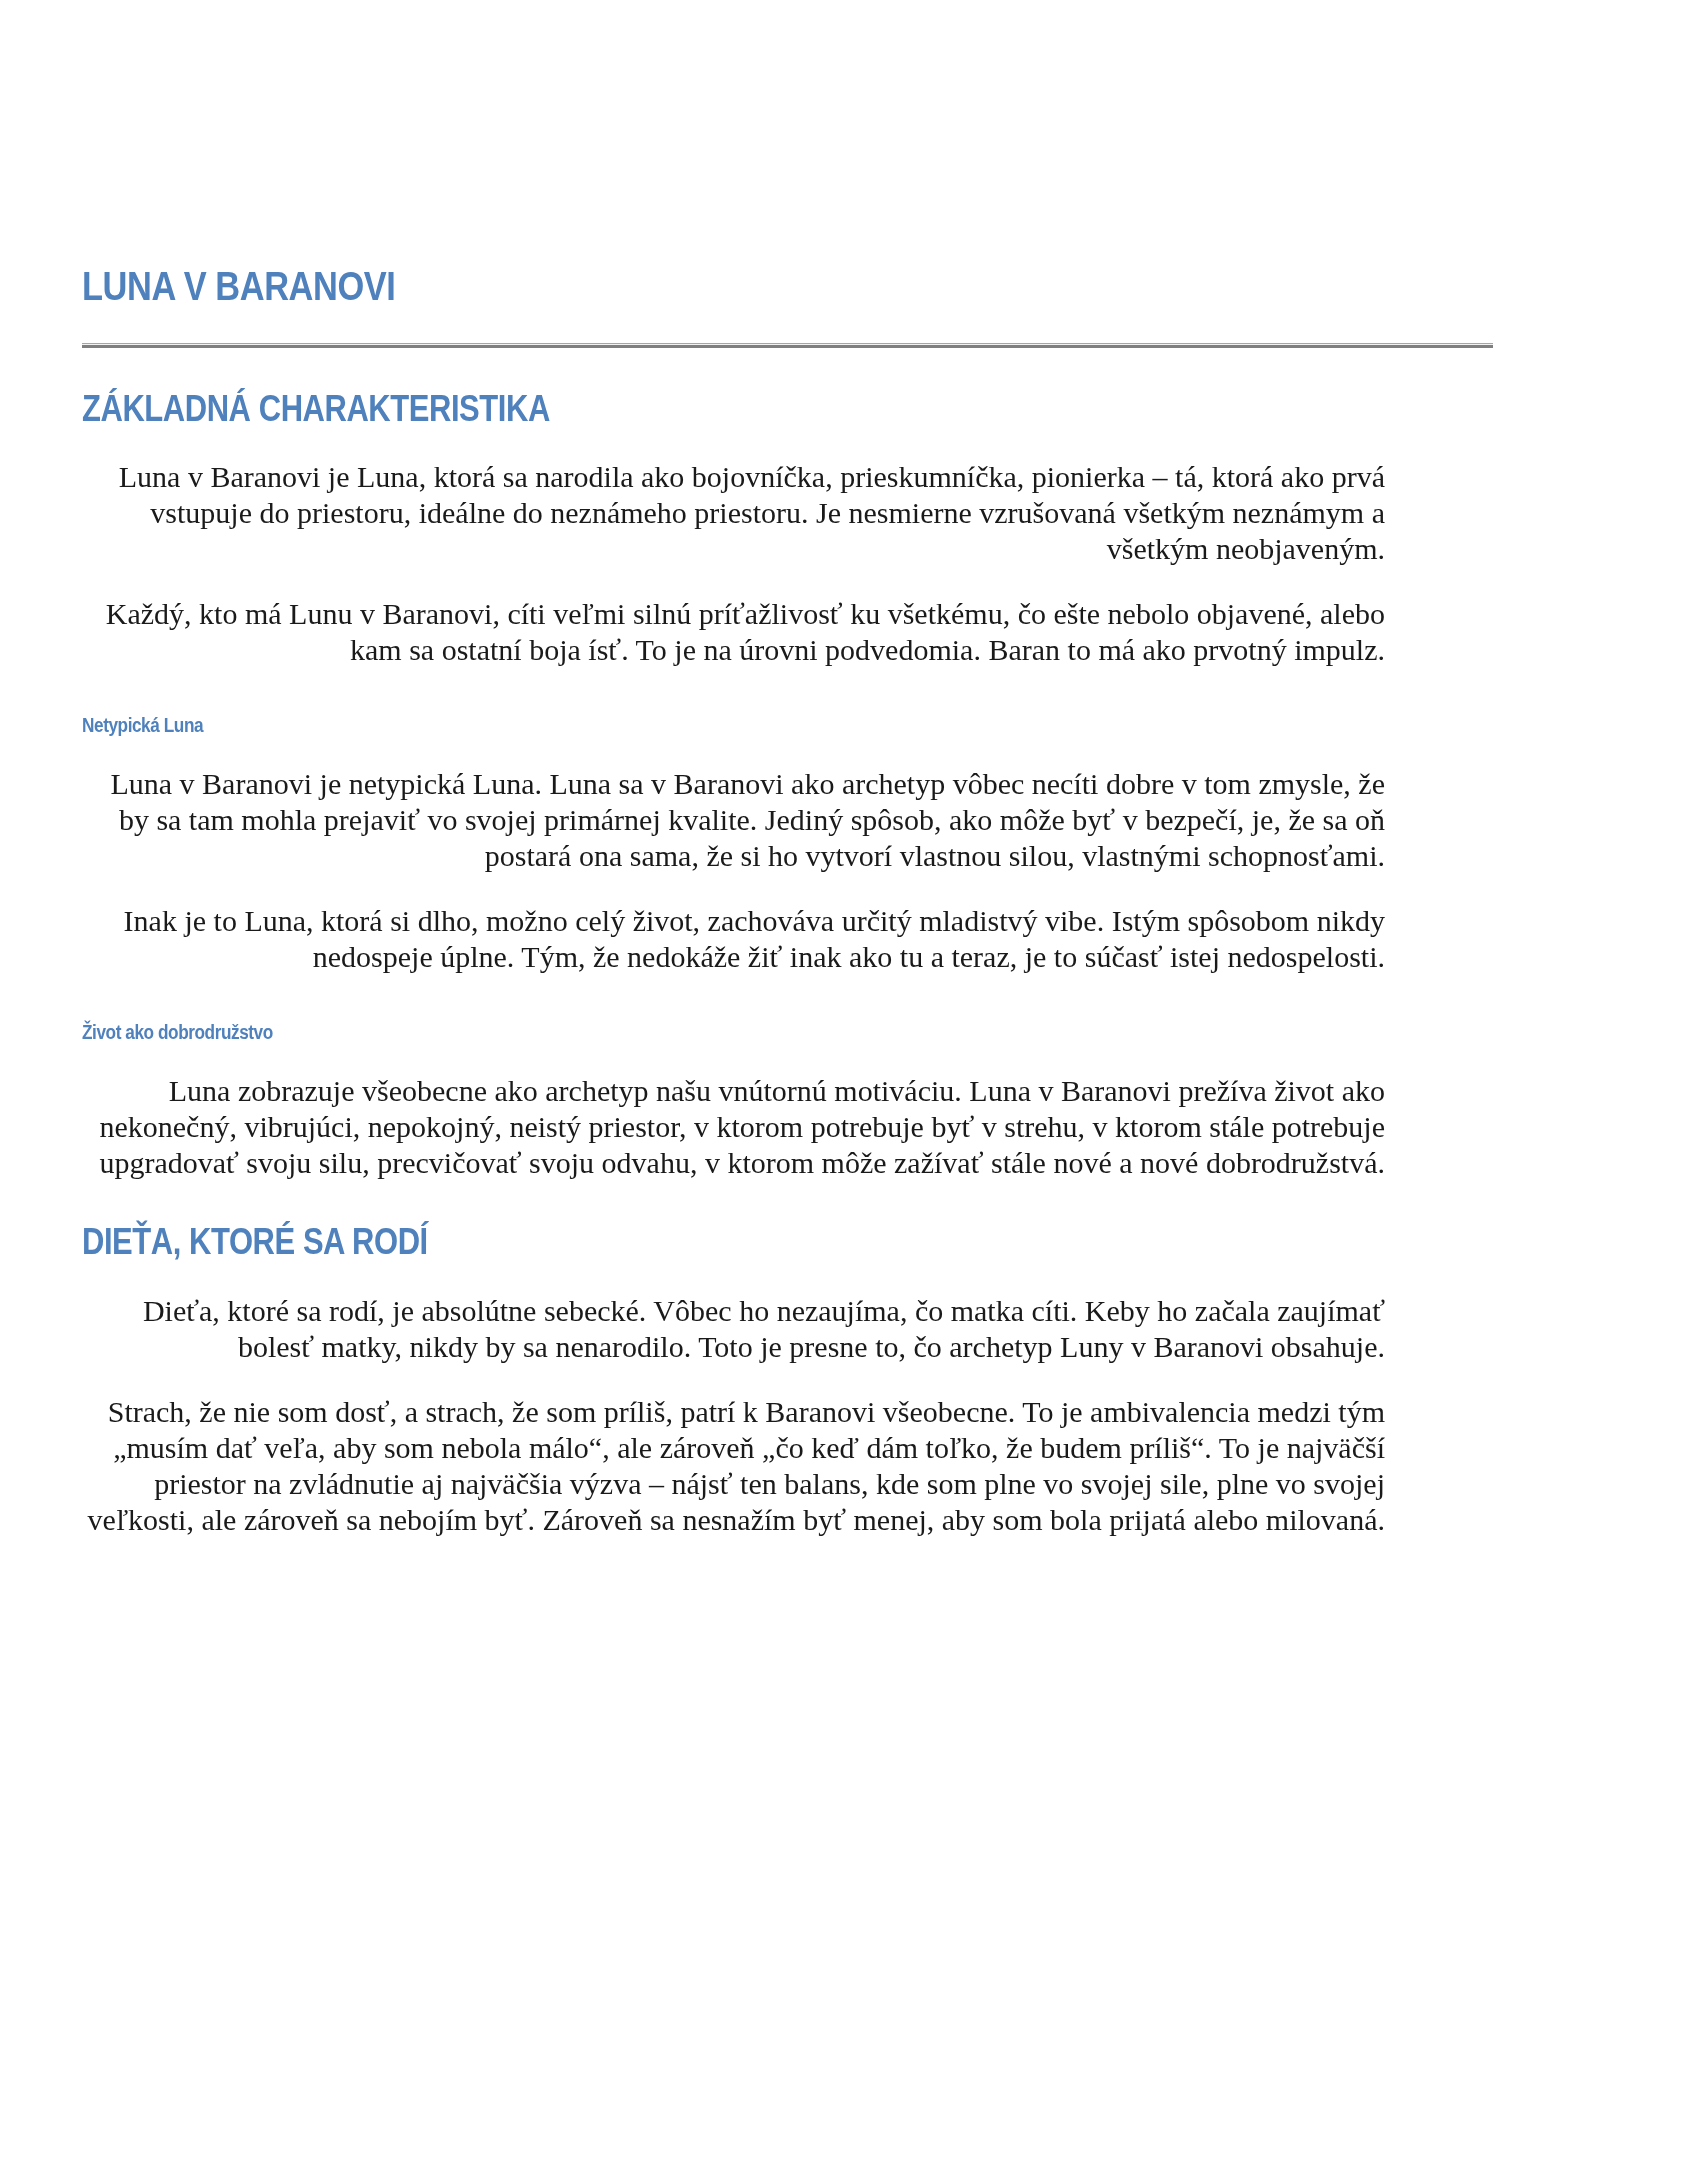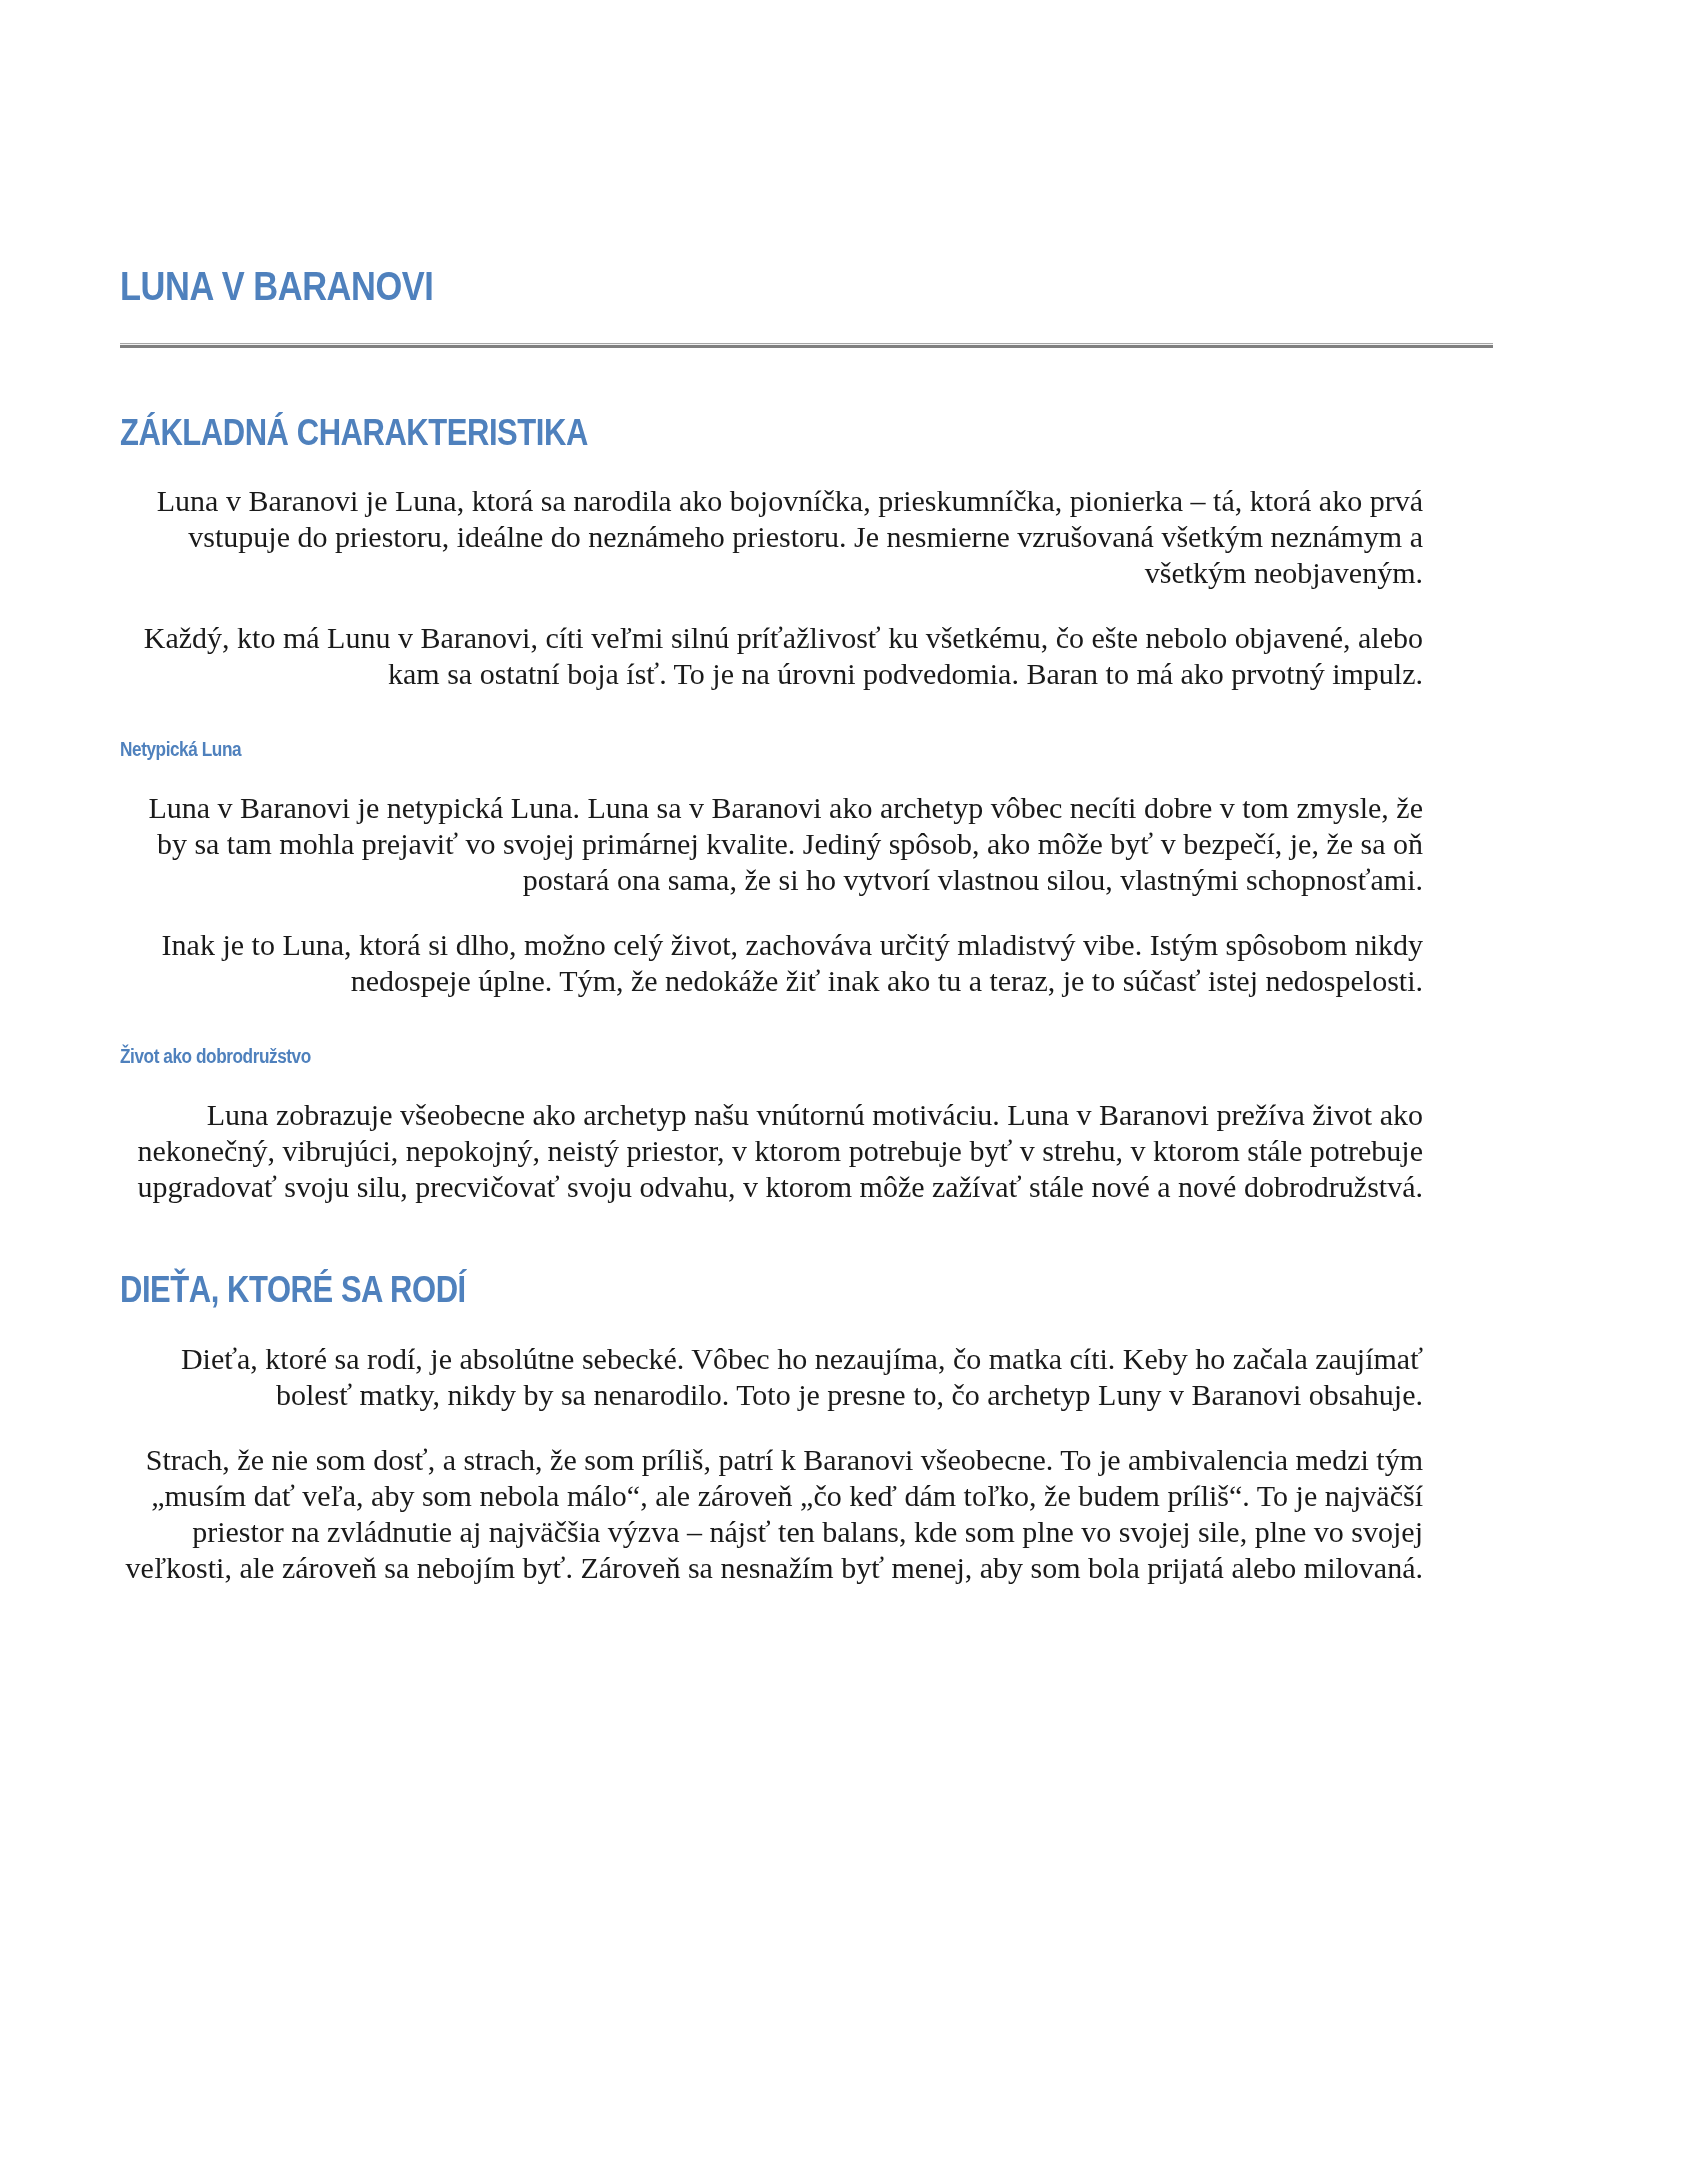--- a/index.html
+++ b/index.html
@@ -17,40 +17,40 @@
     background:var(--page-bg);
     font-family:"Liberation Serif", serif;
     font-size:30px;
     line-height:36px;
     color:var(--text);
     overflow:hidden;
   }
   .page{
     width:1683px;
     height:1977px;
-    padding:265px 190px 0 120px;
+    padding:265px 190px 0 82px;
   }
   .doc-title{
     margin:0;
     font-family:"Liberation Sans", sans-serif;
     font-weight:bold;
     font-size:40px;
     line-height:1.05;
     color:var(--accent);
   }
   .title-rule{
     margin:36px 0 0 0;
     height:5px;
     border:none;
     border-top:1px solid var(--rule-light);
     border-bottom:3px solid var(--rule-dark);
     background:#f2f2f2;
   }
   h2.sec{
-    margin:64px 0 30px 0;
+    margin:40px 0 30px 0;
     font-family:"Liberation Sans", sans-serif;
     font-weight:bold;
     font-size:36px;
     line-height:1.15;
     color:var(--accent);
   }
   h3.subsec{
     margin:46px 0 30px 0;
     font-family:"Liberation Sans", sans-serif;
     font-weight:bold;

